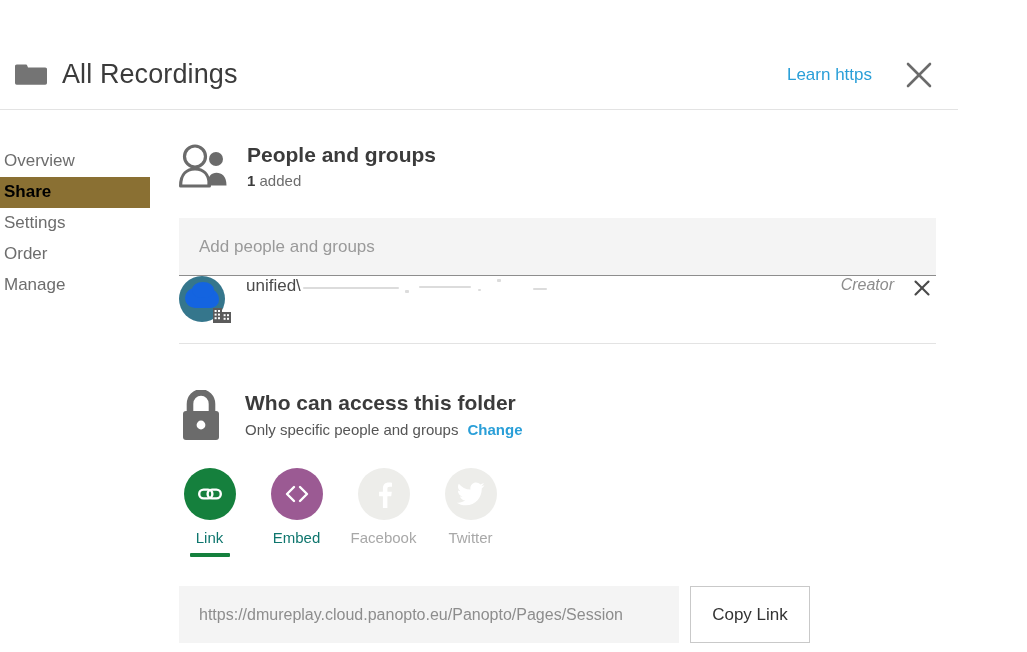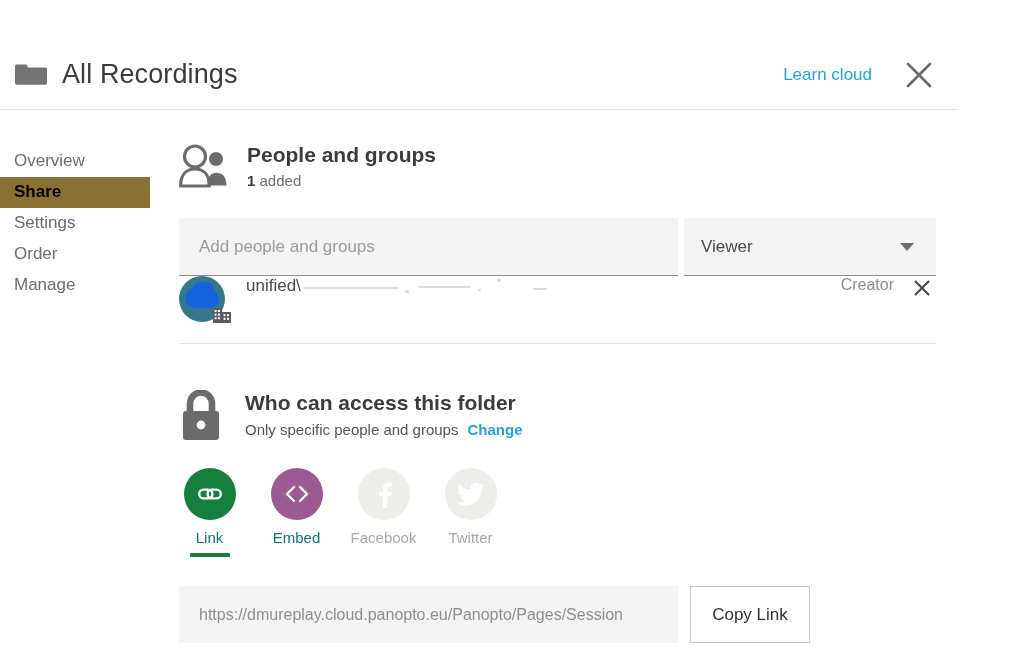--- a/index.html
+++ b/index.html
@@ -73,21 +73,21 @@
   
   .sidebar {
     width: 150px;
     flex: 0 0 150px;
     padding-top: 36px;
     background: #fff;
   }
   .nav-item {
     display: block;
     width: 150px;
-    padding: 4px 0 5px 14px;
+    padding: 4px 0 5px 4px;
     font-size: 17px;
     color: #6d6d6d;
     cursor: pointer;
     line-height: 22px;
     user-select: none;
   }
   .nav-item.active {
     background: #8a7033;
     color: #000000;
     font-weight: bold;
@@ -230,20 +230,21 @@
     display: block;
     background: #b9b9b9;
     opacity: .5;
     border-radius: 1px;
   }
   .person-role {
     font-size: 16px;
     color: #8d8d8d;
     margin-right: 16px;
     white-space: nowrap;
+    font-style: italic;
   }
   .remove-btn {
     width: 24px; height: 24px;
     display: flex; align-items: center; justify-content: center;
     cursor: pointer; background: none; border: none; padding: 0;
   }
 
   
   .access-section { margin-top: 46px; }
   .access-head {
@@ -350,21 +351,21 @@
 <div class="app">
 
   <div class="header">
     <div class="header-left">
       <svg class="folder-icon" viewBox="0 0 34 27">
         <path d="M1 5.5 C1 4.3 1.6 3.6 2.8 3.6 L11.5 3.6 C12.5 3.6 13 4.1 13.3 4.8 L14 6.4 L31.2 6.4 C32.4 6.4 33 7.1 33 8.3 L33 21.8 C33 23 32.4 23.7 31.2 23.7 L2.8 23.7 C1.6 23.7 1 23 1 21.8 Z" fill="#747474"></path>
       </svg>
       <div class="page-title">All Recordings</div>
     </div>
     <div class="header-right">
-      <a class="learn-more">Learn cloud</a>
+      <a class="learn-more">Learn https</a>
       <button class="close-btn">
         <svg width="30" height="30" viewBox="0 0 30 30">
           <line x1="4" y1="4" x2="26" y2="26" stroke="#6b6b6b" stroke-width="2.6" stroke-linecap="round"></line>
           <line x1="26" y1="4" x2="4" y2="26" stroke="#6b6b6b" stroke-width="2.6" stroke-linecap="round"></line>
         </svg>
       </button>
     </div>
   </div>
 
   <div class="body">
@@ -392,24 +393,20 @@
           <div class="section-title">People and groups</div>
           <div class="section-sub">
             <b>1</b><span> added</span>
           </div>
         </div>
       </div>
 
       <div class="add-row">
         <div class="add-input-wrap">
           <input class="add-input" type="text" placeholder="Add people and groups" style="">
-        </div>
-        <div class="role-select-wrap">
-          <span class="role-value">Viewer</span>
-          <span class="caret"></span>
         </div>
       </div>
 
       <div class="person-row">
         <div class="avatar-wrap">
           <div class="avatar">
             <span class="blob"></span>
           </div>
           <svg class="org-badge" viewBox="0 0 22 20">
             <rect x="2" y="3" width="9" height="15" fill="#5b5b5b"></rect>

